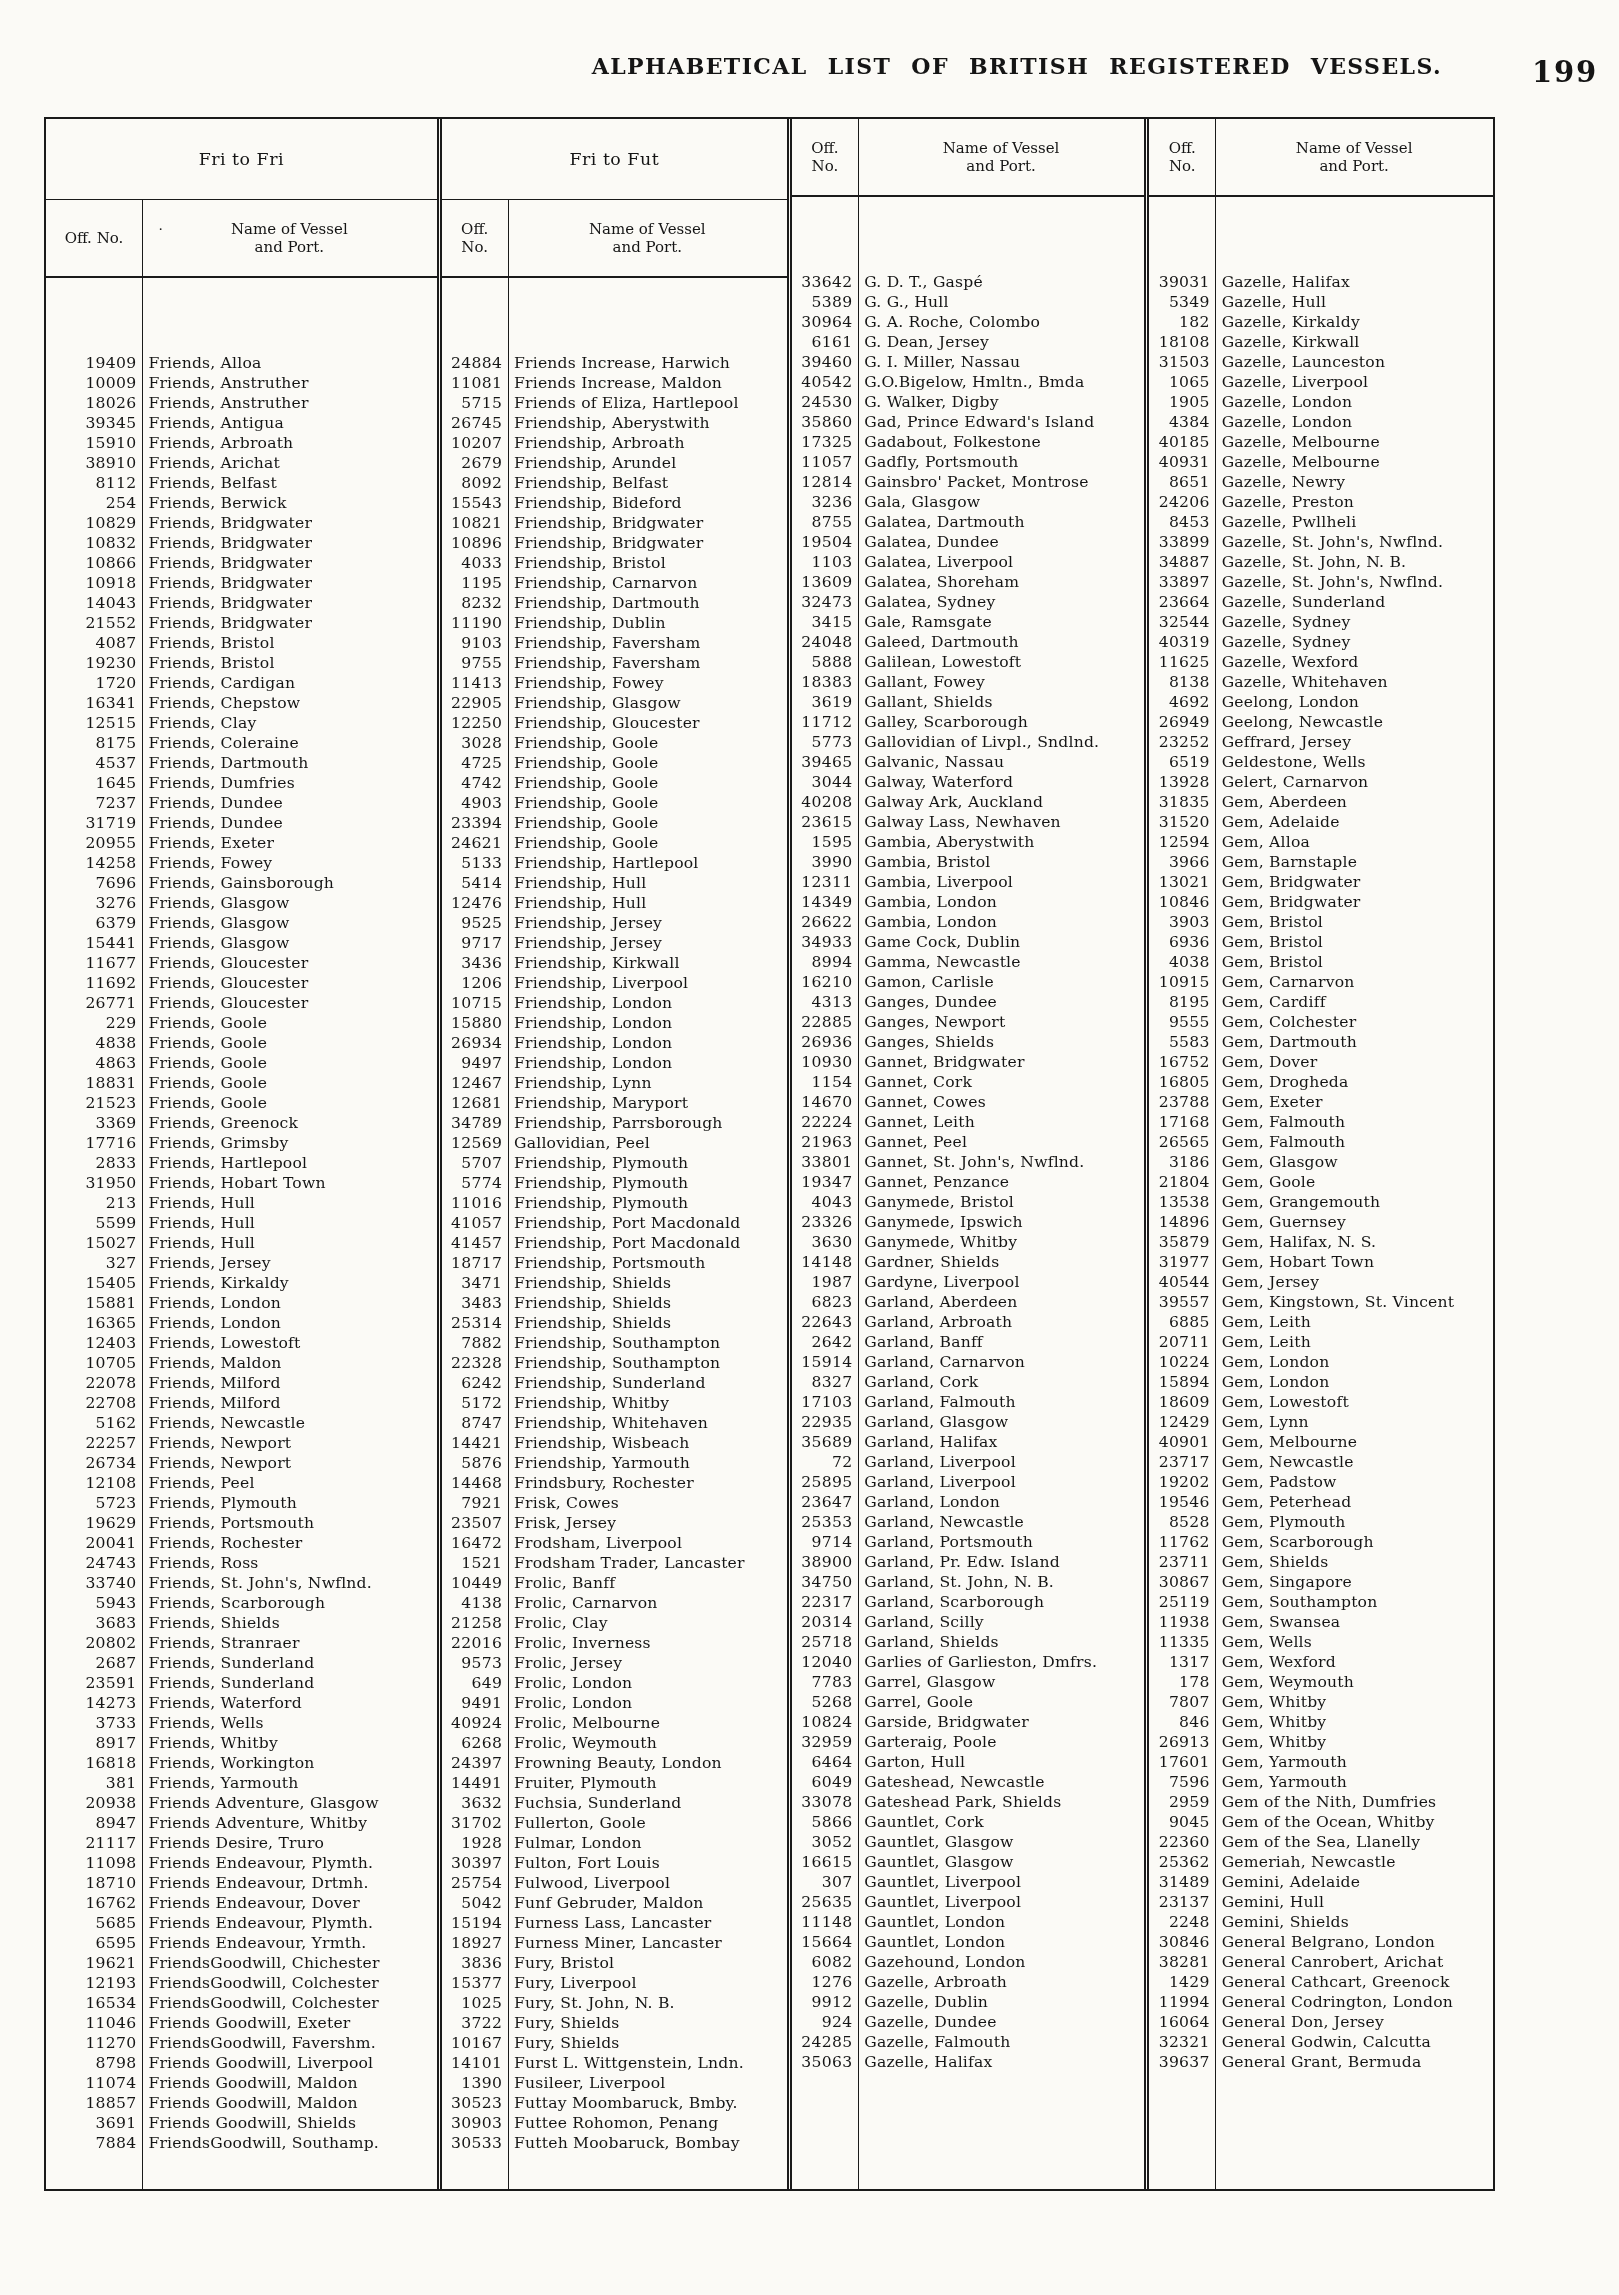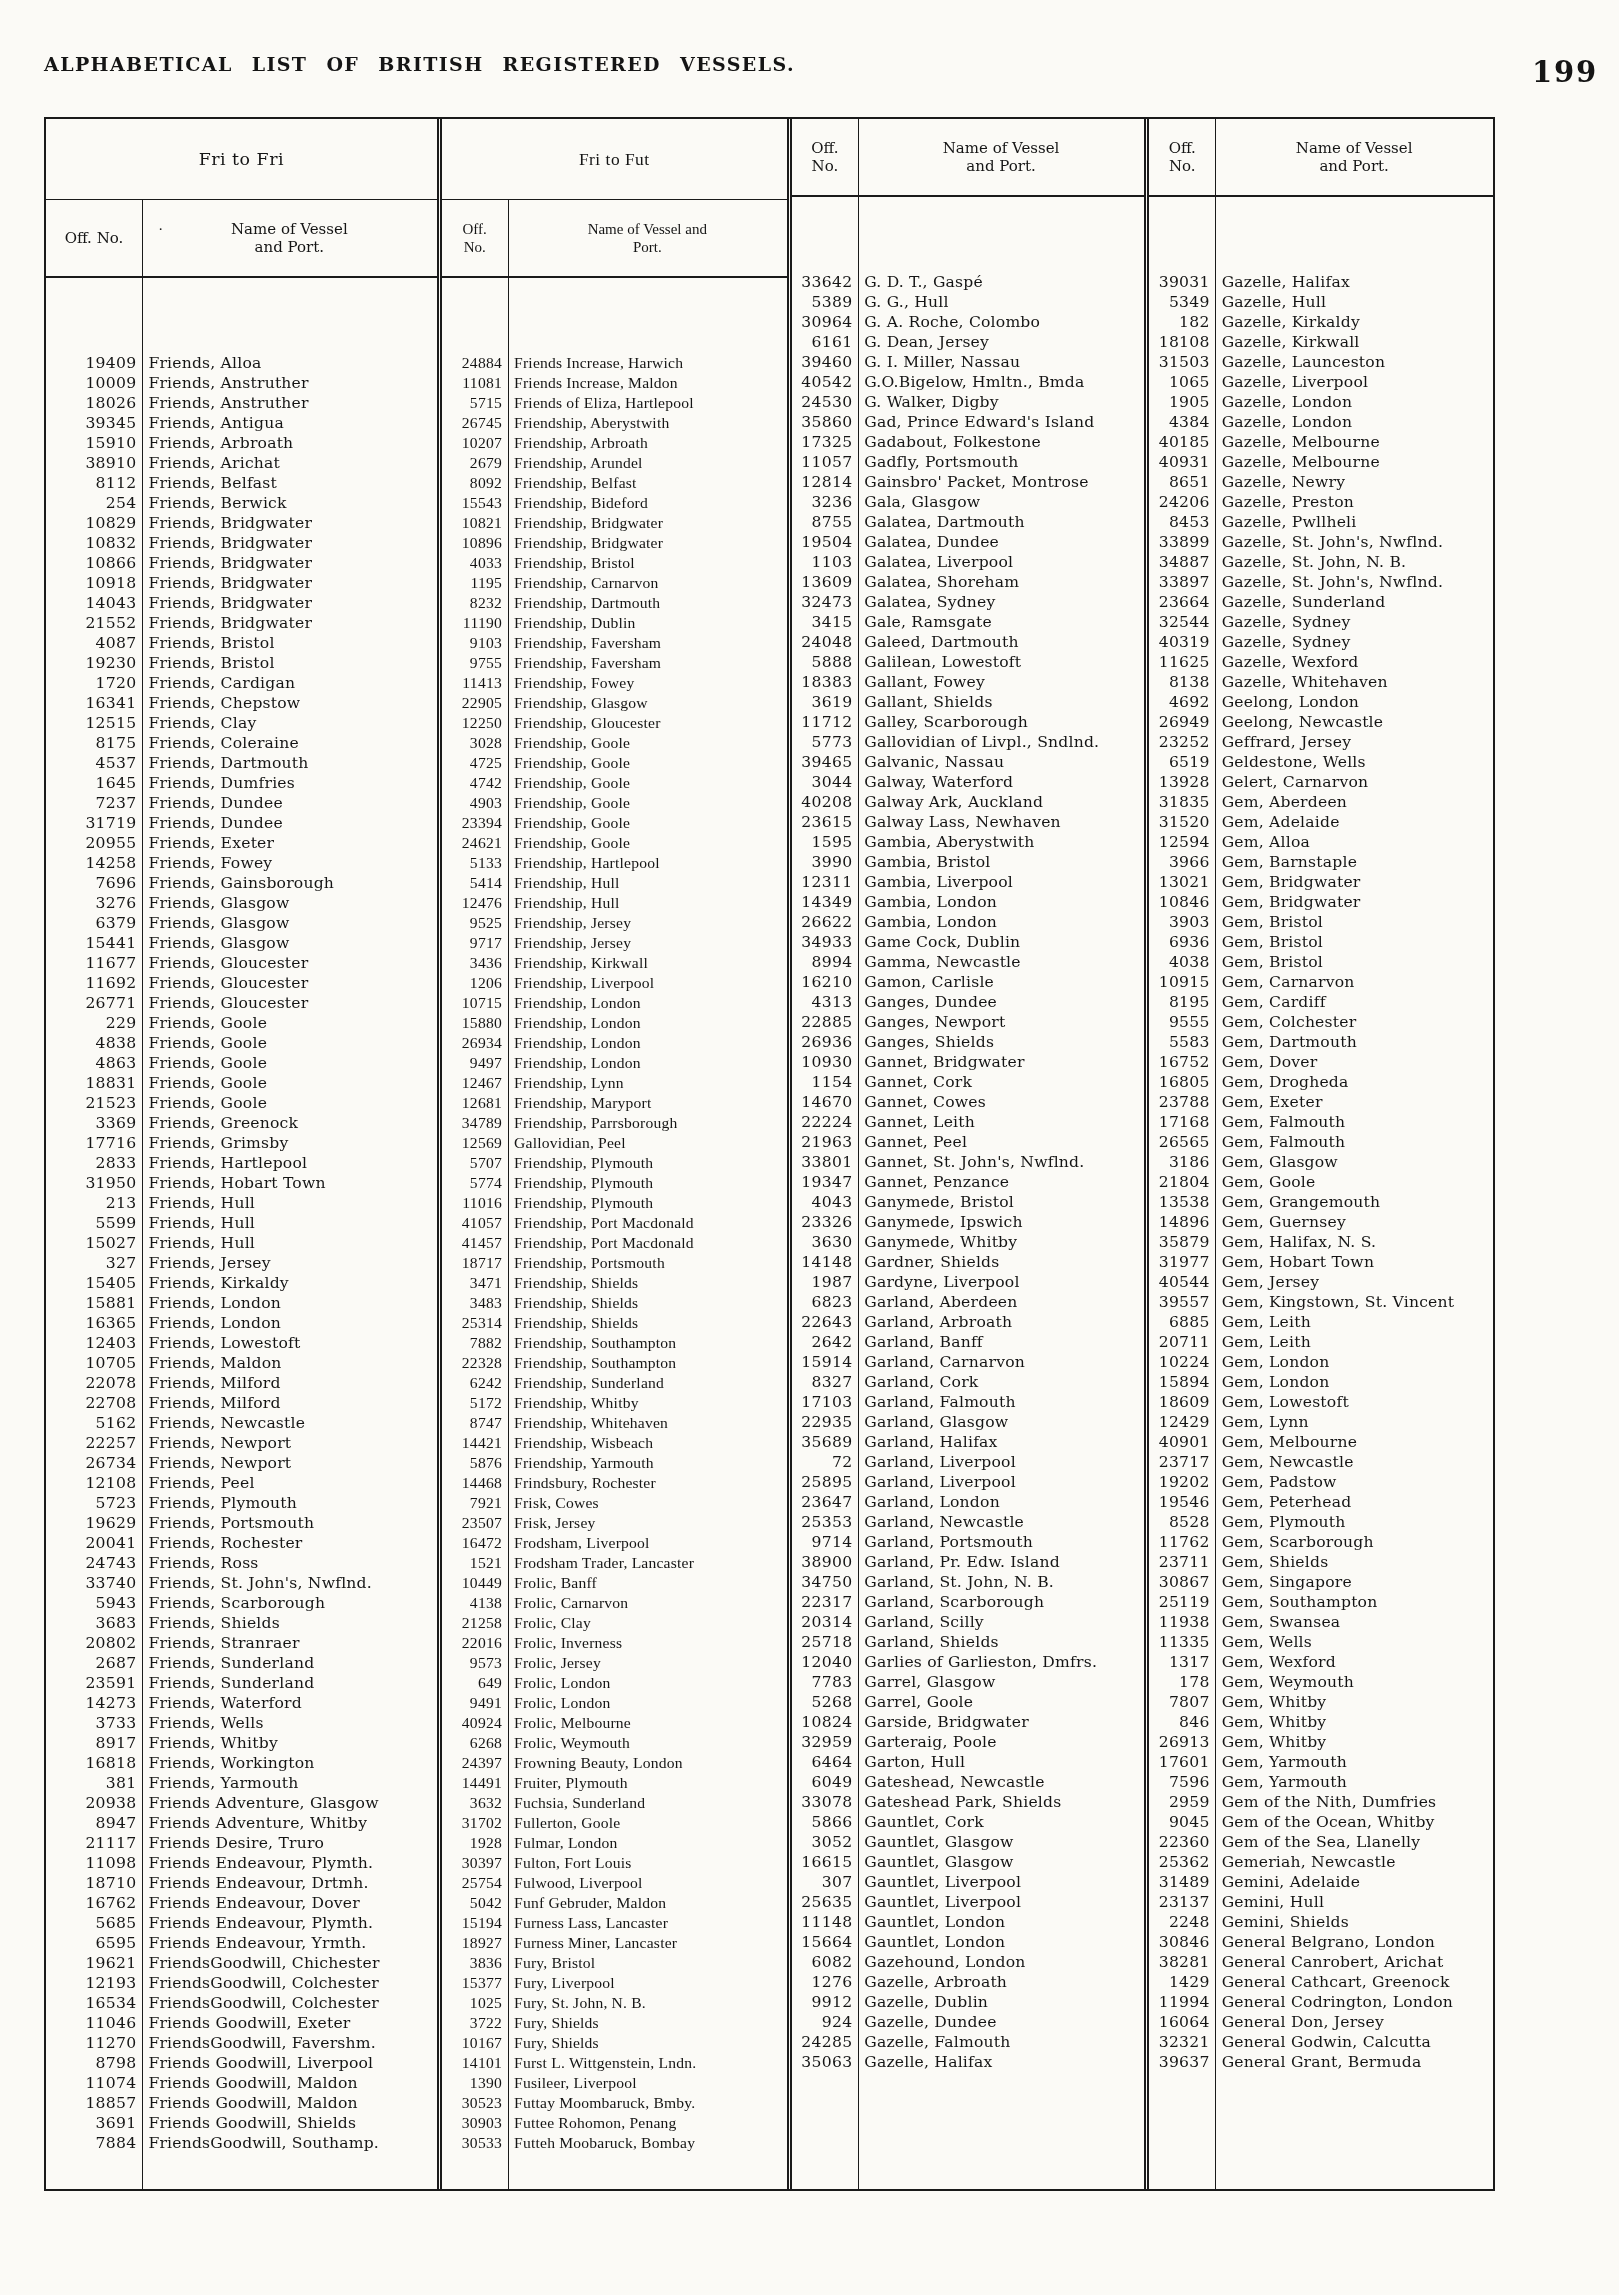--- a/index.html
+++ b/index.html
@@ -5,41 +5,41 @@
   html,body{margin:0;padding:0;background:#e8e6e0;}
   .page{
     position:relative;
     width:1620px;height:2296px;
     background:#fbfaf6;
     font-family:"DejaVu Serif","Liberation Serif",serif;
     color:#151515;
     overflow:hidden;
   }
   .page-title{
-    position:absolute;top:53px;left:44px;width:1382px;
-    text-align:left;
-    font-size:19px;font-weight:bold;
+    position:absolute;top:53px;left:60px;width:1382px;
+    text-align:right;
+    font-size:22px;font-weight:bold;
     letter-spacing:1.4px;word-spacing:11px;
     white-space:nowrap;
   }
   .page-number{
     position:absolute;top:55px;left:1532px;
     font-size:29px;font-weight:bold;letter-spacing:1.8px;
   }
   .vessel-table{
     position:absolute;top:117px;left:44px;
     width:1451px;height:2074px;
     border:2.8px solid #1a1a1a;
     box-sizing:border-box;
     display:flex;
     background:#fbfaf6;
   }
   .colgroup{box-sizing:border-box;display:flex;flex-direction:column;--numw:66px;}
   .colgroup.c1{width:27%;--numw:96px;}
-  .colgroup.c2{width:24.2%;font-family:Liberation Serif, serif;}
+  .colgroup.c2{width:24.2%;}
   .colgroup.c3{width:24.7%;}
   .colgroup.c4{width:24.1%;}
   .colgroup.c2,.colgroup.c3,.colgroup.c4{border-left:5.5px double #1a1a1a;}
   .range-header{
     height:81px;box-sizing:border-box;
     border-bottom:1.8px solid #1a1a1a;
     display:flex;align-items:center;justify-content:center;
     font-size:17.4px;letter-spacing:0.5px;
   }
   .col-body{position:relative;flex:1;display:flex;flex-direction:column;}

